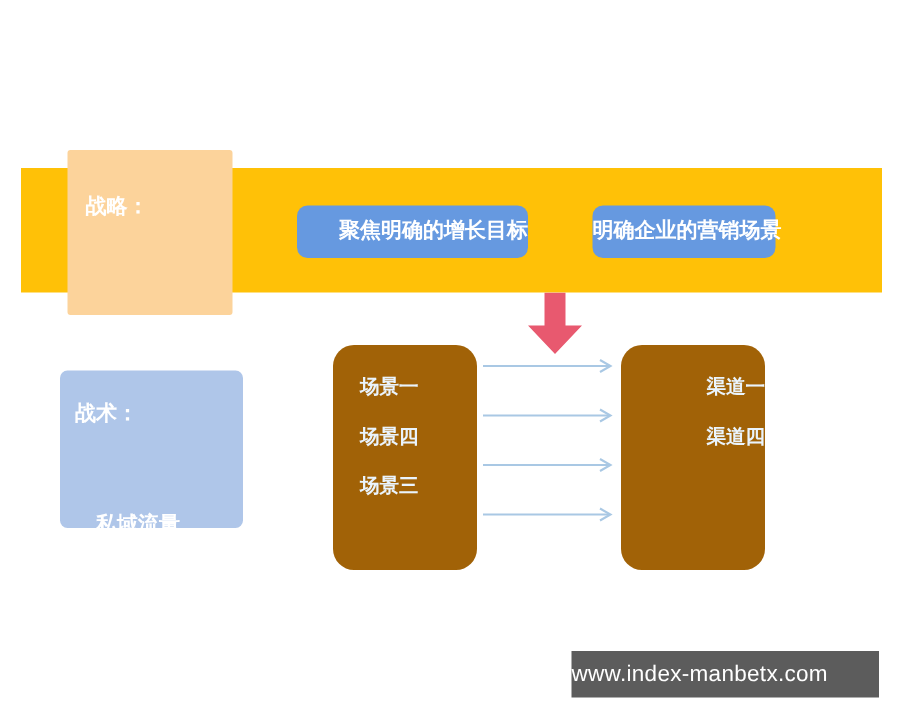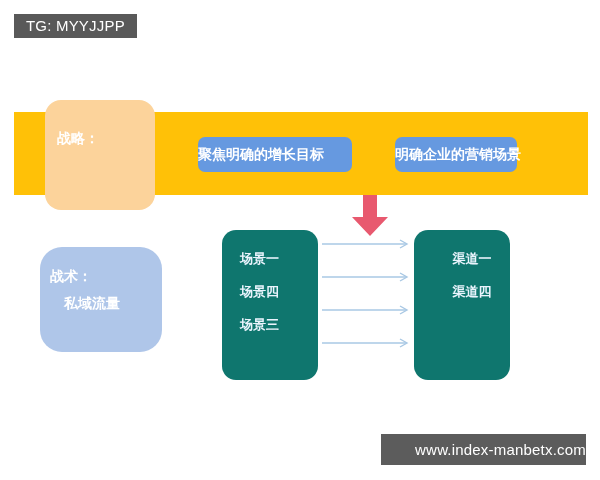--- a/index.html
+++ b/index.html
@@ -49,42 +49,42 @@
   }
 
   
   .strategy-box {
     position: absolute;
     left: 45px;
     top: 100px;
     width: 110px;
     height: 110px;
     background: #fcd39b;
-    border-radius: 16px;
+    border-radius: 2px;
     box-sizing: border-box;
     padding: 26px 0 0 12px;
     color: #ffffff;
     font-size: 14px;
     line-height: 25px;
     font-weight: bold;
   }
   .strategy-box .ln { display: block; white-space: nowrap; }
 
   
   .pill {
     position: absolute;
     top: 137px;
     height: 35px;
     background: #6699e0;
     border-radius: 7px;
     color: #ffffff;
     font-size: 14px;
     font-weight: bold;
     line-height: 35px;
-    text-align: left;
+    text-align: right;
     white-space: nowrap;
   }
   .pill-goal    { left: 198px; width: 154px; }
   .pill-scene   { left: 395px; width: 122px; }
 
   
   .down-arrow {
     position: absolute;
     left: 351px;
     top: 195px;
@@ -93,55 +93,55 @@
   }
 
   
   .tactics-box {
     position: absolute;
     left: 40px;
     top: 247px;
     width: 122px;
     height: 105px;
     background: #afc6e9;
-    border-radius: 22px;
+    border-radius: 5px;
     box-sizing: border-box;
     padding: 16px 0 0 10px;
     color: #ffffff;
     font-size: 14px;
     line-height: 27px;
     font-weight: bold;
   }
   .tactics-box .ln { display: block; white-space: nowrap; }
-  .tactics-box .ln.indent { padding-left: 14px; }
+  .tactics-box .ln.indent { padding-left: 14px; margin-top: 47px; }
 
   
   .col-box {
     position: absolute;
     top: 230px;
     width: 96px;
     height: 150px;
-    background: #0f766e;
+    background: #a16207;
     border-radius: 14px;
     box-sizing: border-box;
     padding-top: 12px;
   }
   .col-scenarios { left: 222px; }
   .col-channels  { left: 414px; }
   .col-box .item {
     color: #eaf4fd;
     font-size: 13px;
     font-weight: bold;
     text-align: center;
     height: 33px;
     line-height: 33px;
     white-space: nowrap;
   }
   .col-scenarios .item { text-align: left; padding-left: 18px; }
-  .col-channels  .item { text-align: center; padding-left: 20px; }
+  .col-channels  .item { text-align: right; padding-left: 20px; }
 
   
   .connectors {
     position: absolute;
     left: 322px;
     top: 236px;
     width: 94px;
     height: 140px;
   }
 
@@ -149,31 +149,30 @@
   .watermark {
     position: absolute;
     left: 381px;
     top: 434px;
     width: 205px;
     height: 31px;
     background: #5c5c5c;
     color: #ffffff;
     font-size: 15px;
     line-height: 31px;
-    text-align: right;
+    text-align: left;
     font-family: "Liberation Sans", sans-serif;
     letter-spacing: 0.2px;
   }
 </style>
 </head>
 <body>
 
 <div id="canvas">
 
-  <div class="tg-tag">TG: MYYJJPP</div>
 
   <div class="yellow-band"></div>
 
   <div class="strategy-box">
     <span class="ln">战略：</span>
   </div>
 
   <div class="pill pill-goal">聚焦明确的增长目标</div>
   <div class="pill pill-scene">明确企业的营销场景</div>
 

